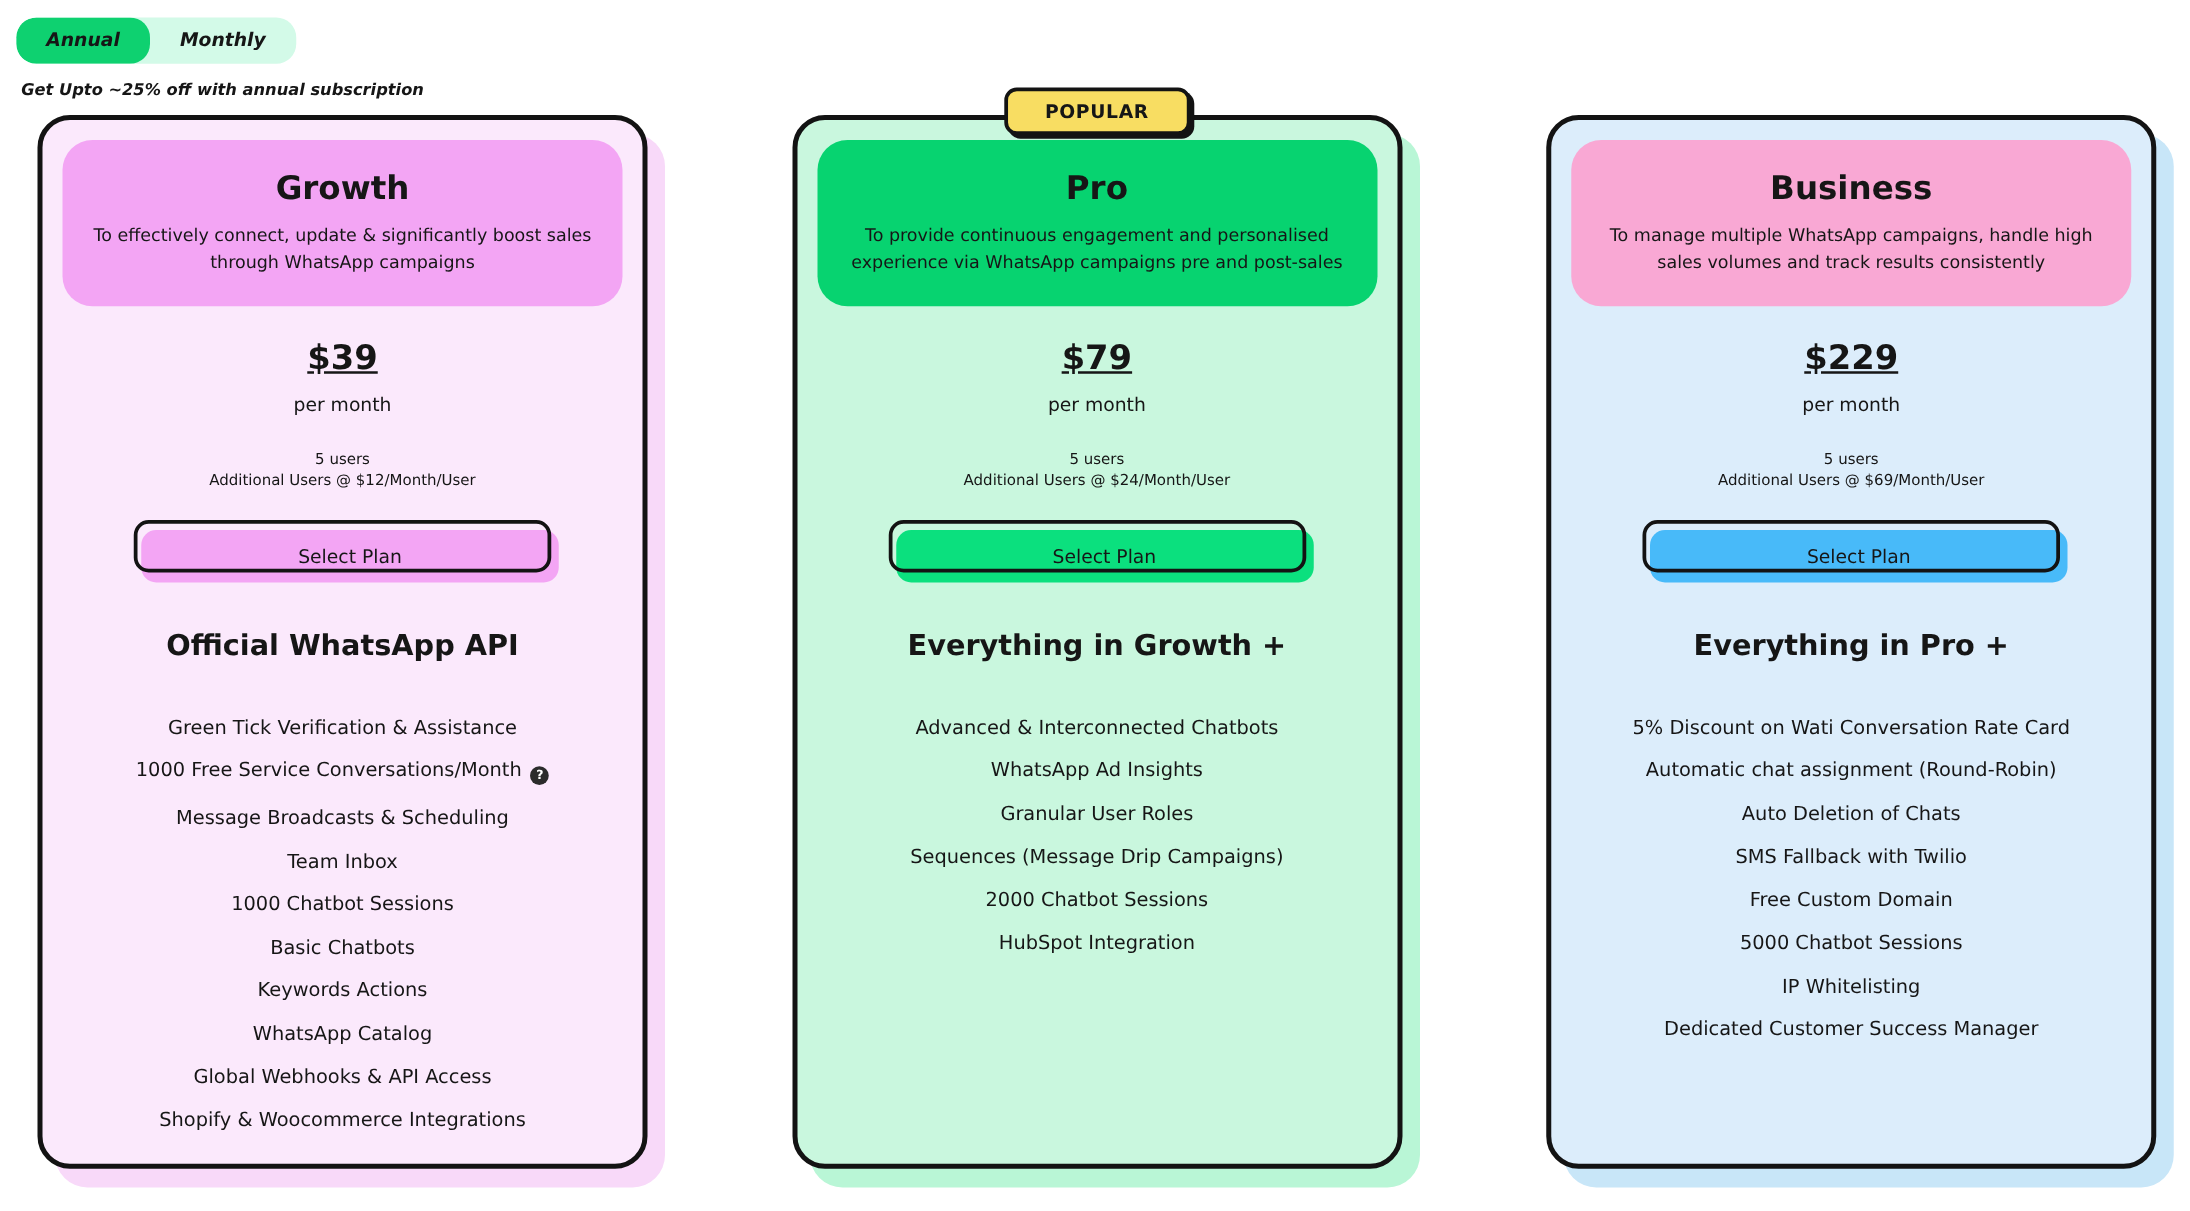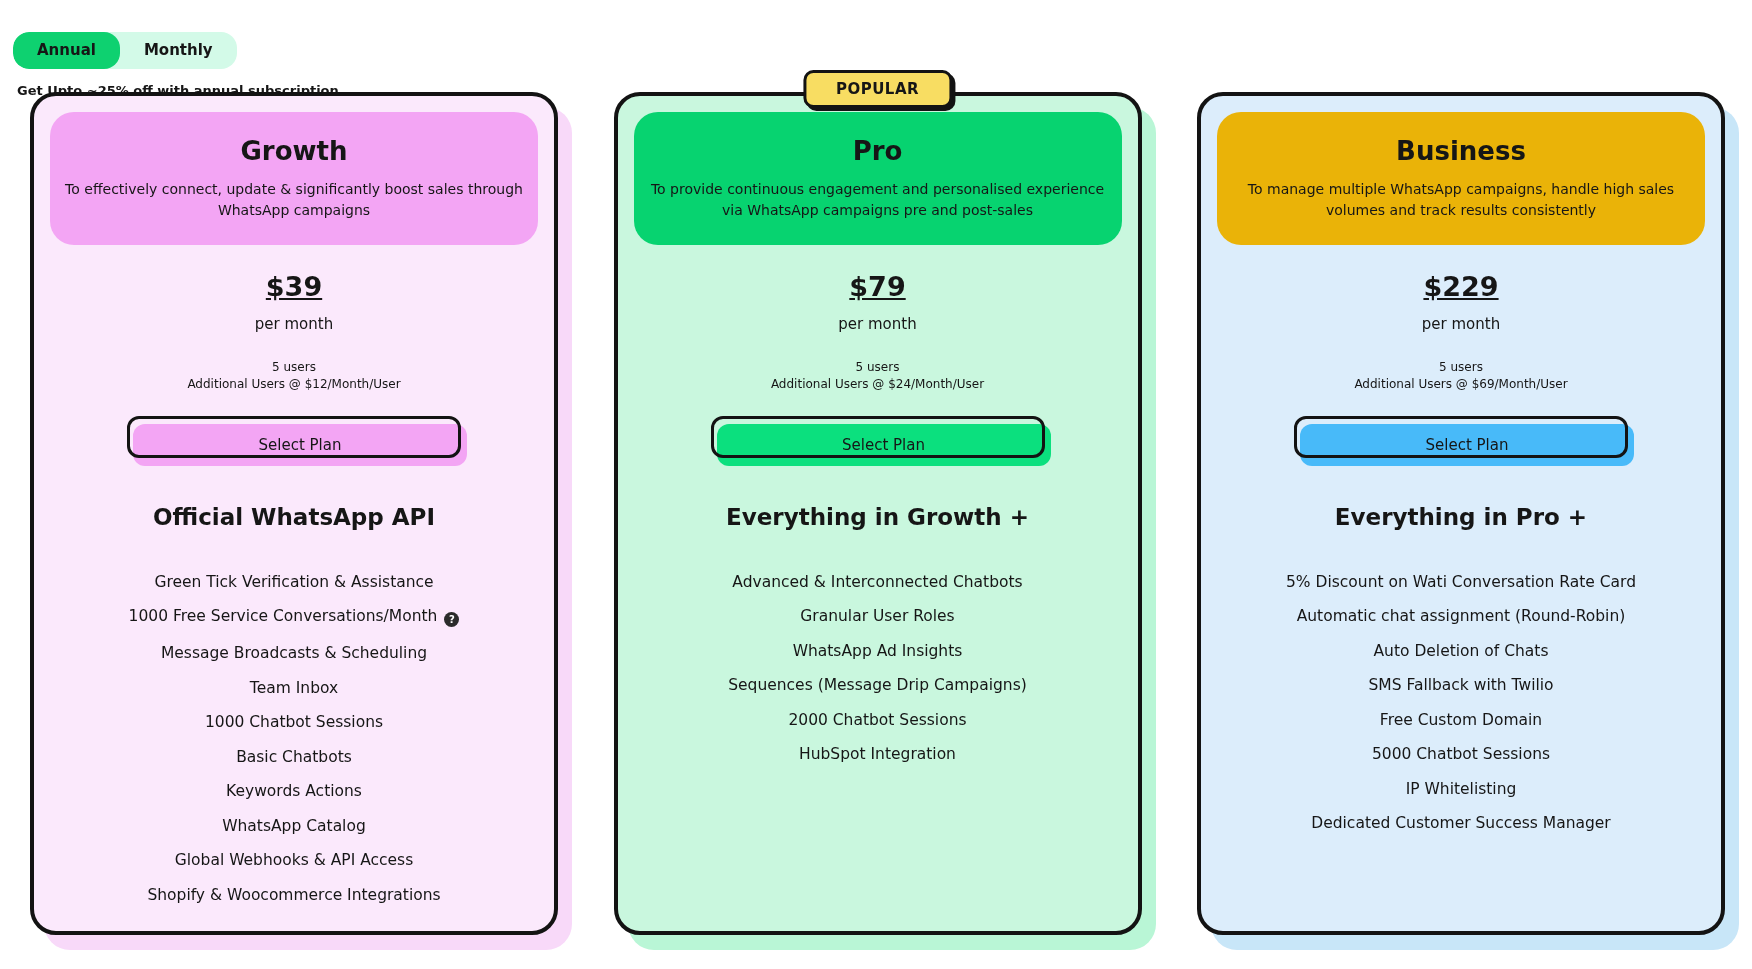--- a/index.html
+++ b/index.html
@@ -2,55 +2,55 @@
 <html><head>
 <meta charset="utf-8">
 <style>
   html,body{margin:0;padding:0;}
   body{
     width:1752px;height:969px;overflow:hidden;background:#ffffff;
     font-family:"DejaVu Sans","Liberation Sans",sans-serif;color:#161616;
     -webkit-font-smoothing:antialiased;
   }
   
-  .topbar{position:absolute;top:32px;left:13px;}
+  .topbar{position:absolute;top:14px;left:13px;font-style:italic;}
   .toggle{display:inline-flex;background:#d3fae8;border-radius:16px;overflow:hidden;}
   .toggle .seg{
     padding:11px 24px;font-size:15px;font-weight:700;cursor:pointer;line-height:1;
     border-radius:16px;white-space:nowrap;
   }
   .toggle .seg.active{background:#0ed170;}
   .discount-note{margin:14px 0 0 4px;font-size:13px;font-weight:700;}
 
   
   .cards{
     position:absolute;top:92px;left:30px;right:27px;
     display:flex;justify-content:space-between;align-items:stretch;
   }
   .card{
-    position:relative;width:528px;height:843px;box-sizing:border-box;
+    position:relative;width:488px;height:843px;box-sizing:border-box;
     border:4px solid #131313;border-radius:26px;text-align:center;
   }
   .card--growth{background:#fbe9fc;box-shadow:14px 15px 0 0 #f8d9f9;}
   .card--pro{background:#c9f7de;box-shadow:14px 15px 0 0 #b9f6d6;}
   .card--business{background:#dcedfb;box-shadow:14px 15px 0 0 #c8e6f8;}
 
   
   .badge{
     position:absolute;top:-26px;left:50%;transform:translateX(-50%);
     background:#f8dd62;border:3px solid #131313;border-radius:10px;
     padding:7px 30px;font-size:15px;font-weight:700;letter-spacing:.5px;
     box-shadow:3px 3px 0 0 #131313;z-index:3;white-space:nowrap;
   }
 
   
   .card-header{margin:16px 16px 0;border-radius:24px;padding:18px 14px 24px;}
   .card--growth .card-header{background:#f3a5f4;}
   .card--pro .card-header{background:#07d370;}
-  .card--business .card-header{background:#eab308;}
+  .card--business .card-header{background:#f9a8d4;}
   .plan-name{font-size:26px;font-weight:800;margin:6px 0 13px;}
   .plan-desc{font-size:14px;line-height:1.5;font-weight:500;}
 
   .price{font-size:27px;font-weight:800;margin-top:26px;text-decoration:underline;}
   .period{font-size:15px;margin-top:13px;}
   .users{margin-top:26px;font-size:12px;line-height:1.45;}
 
   
   .btn{position:relative;width:334px;height:42px;margin:22px auto 0;cursor:pointer;}
   .btn-fill{
@@ -128,22 +128,22 @@
       <div>5 users</div>
       <div>Additional Users @ $24/Month/User</div>
     </div>
     <div class="btn">
       <div class="btn-fill">Select Plan</div>
       <div class="btn-outline"></div>
     </div>
     <div class="features-heading">Everything in Growth +</div>
     <ul class="features">
       <li>Advanced &amp; Interconnected Chatbots</li>
+      <li>WhatsApp Ad Insights</li>
       <li>Granular User Roles</li>
-      <li>WhatsApp Ad Insights</li>
       <li>Sequences (Message Drip Campaigns)</li>
       <li>2000 Chatbot Sessions</li>
       <li>HubSpot Integration</li>
     </ul>
   </div>
 
   <div class="card card--business">
     <div class="card-header">
       <div class="plan-name">Business</div>
       <div class="plan-desc">To manage multiple WhatsApp campaigns, handle high sales volumes and track results consistently</div>

